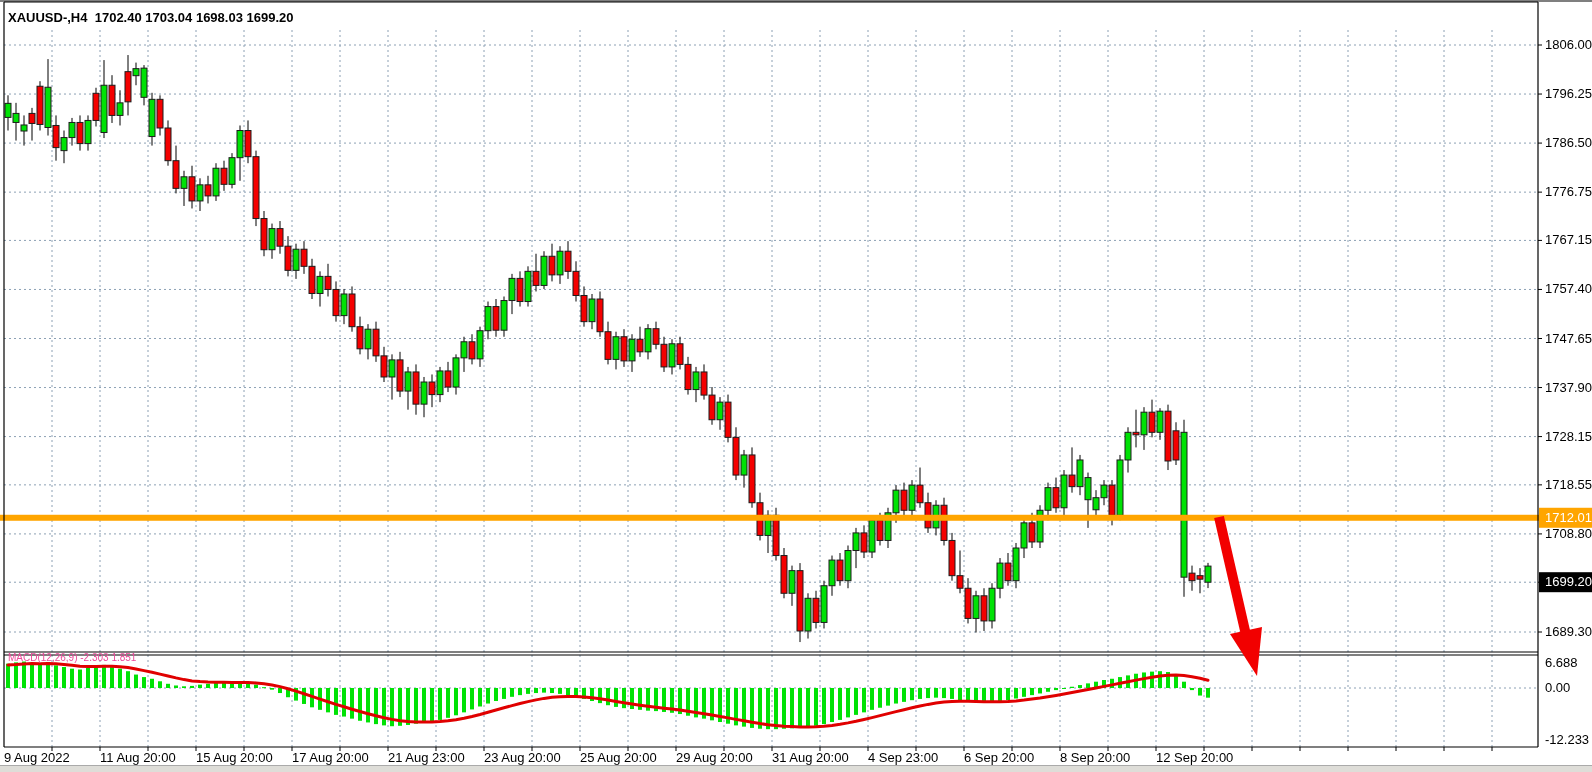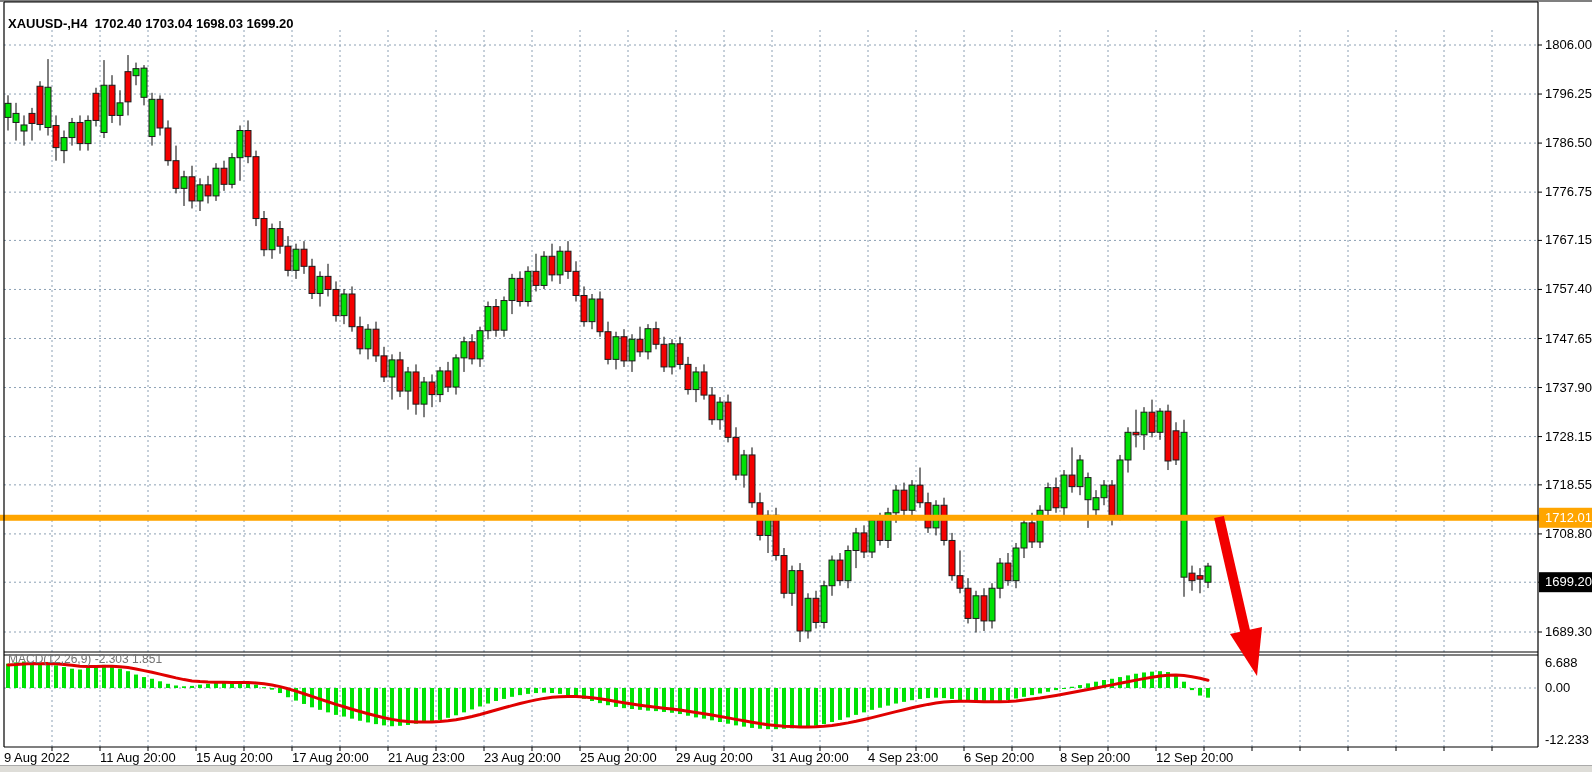--- a/index.html
+++ b/index.html
@@ -1,19 +1,19 @@
 <!DOCTYPE html>
 <html><head>
 <meta charset="utf-8">
 <style>
   html,body{margin:0;padding:0;background:#fff;width:1592px;height:772px;overflow:hidden;}
   .screen{position:relative;width:1592px;height:772px;background:#fff;font-family:"Liberation Sans",sans-serif;}
   svg{position:absolute;left:0;top:0;font-family:"Liberation Sans",sans-serif;}
-  .chart-title{position:absolute;left:8px;top:16px;font-size:13px;font-weight:700;color:#000;white-space:pre;}
-  .macd-title{position:absolute;left:8px;top:652px;font-size:12px;color:#737373;white-space:pre;z-index:3;}
+  .chart-title{position:absolute;left:8px;top:10px;font-size:13px;font-weight:700;color:#000;white-space:pre;}
+  .macd-title{position:absolute;left:8px;top:652px;font-size:10px;color:#ec4899;white-space:pre;z-index:3;}
   .bottom-strip{position:absolute;left:0;top:765px;width:1592px;height:7px;background:#DEDDD8;border-top:1px solid #aaa;}
 </style>
 </head>
 <body>
 
 <div class="screen">
   <svg id="chart" width="1592" height="772" viewBox="0 0 1592 772">
       <g>
         <line x1="52" y1="30" x2="52" y2="652" stroke="#8CA0B4" stroke-dasharray="2 3"></line>
         <line x1="52" y1="655" x2="52" y2="747" stroke="#8CA0B4" stroke-dasharray="2 3"></line>

